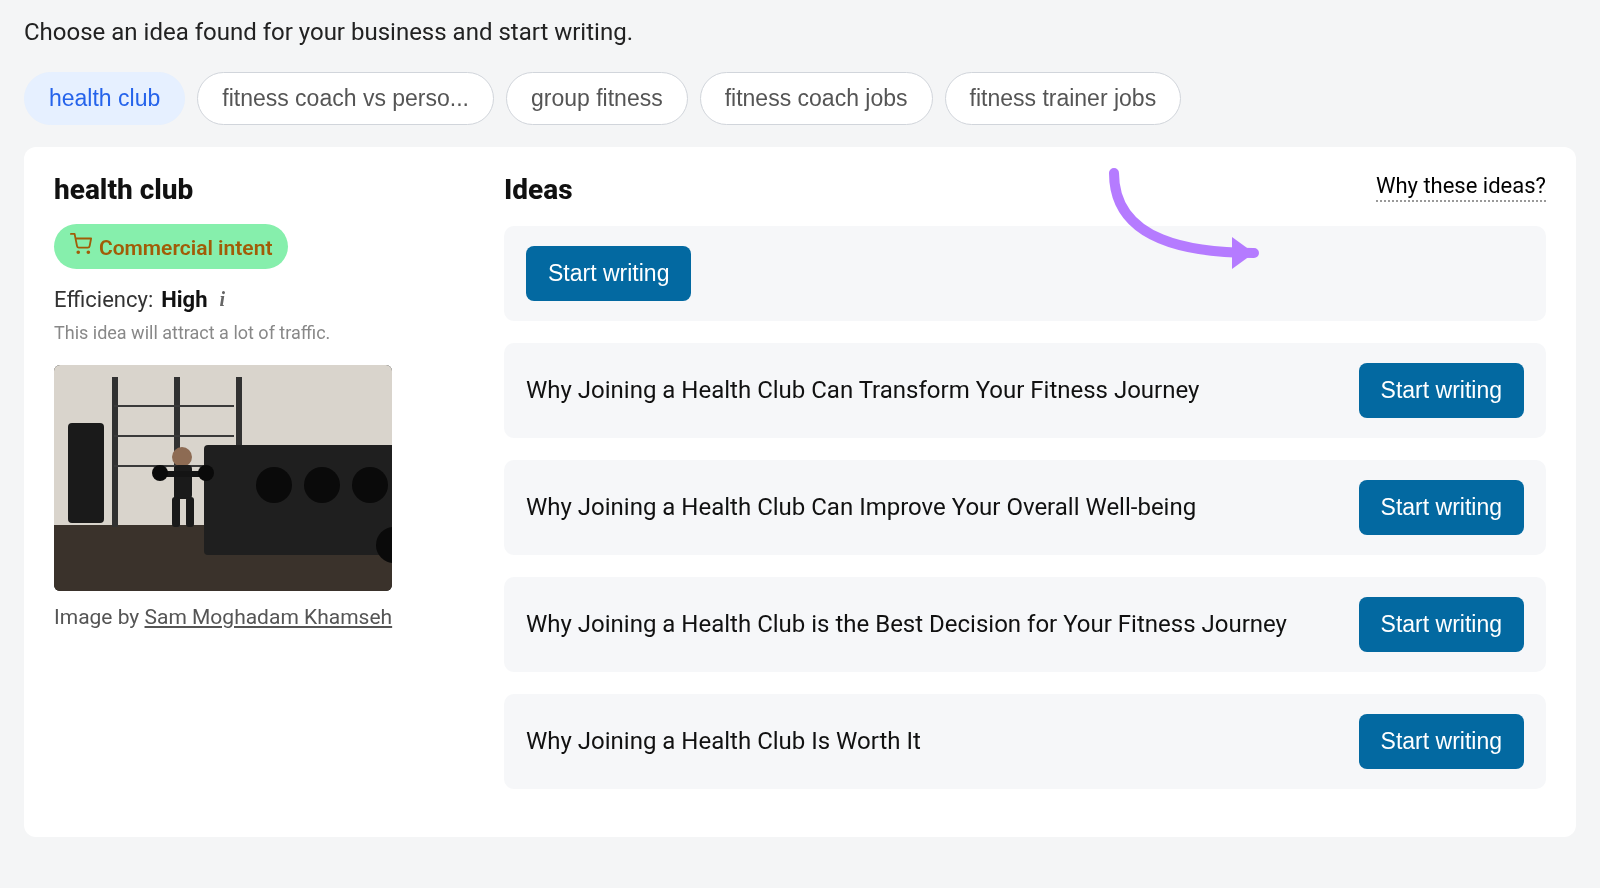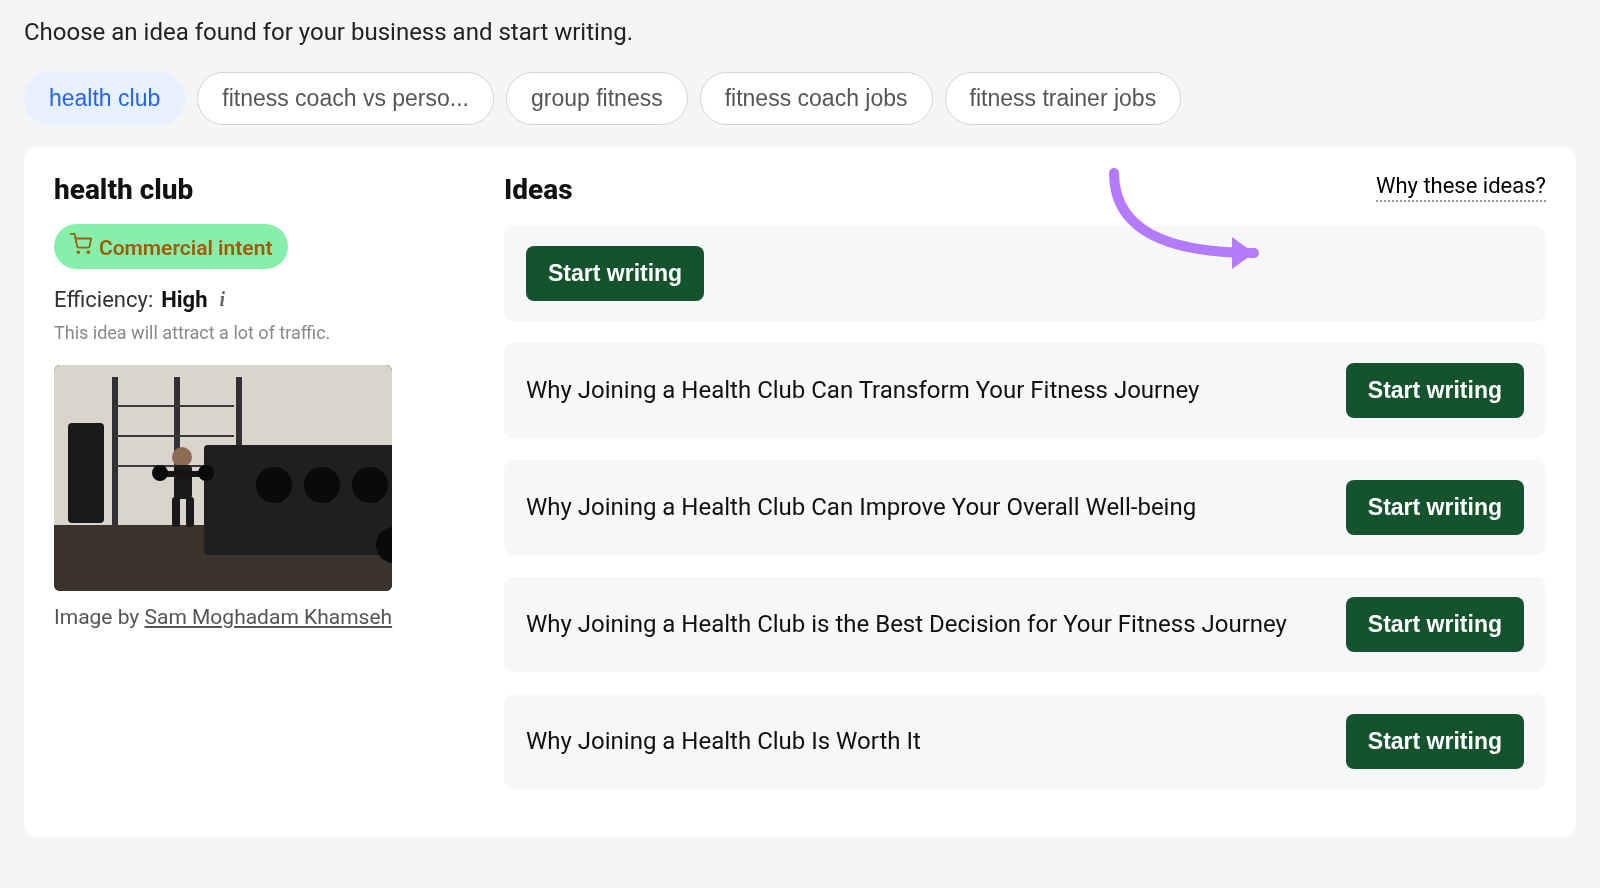--- a/index.html
+++ b/index.html
@@ -122,27 +122,27 @@
   gap: 24px;
   margin-bottom: 22px;
 }
 .idea-text {
   font-size: 24px;
   color: #111;
   line-height: 1.55;
   flex: 1;
 }
 .start-btn {
-  background: #14532d;
+  background: #0369a1;
   color: #fff;
   border: none;
   border-radius: 8px;
   padding: 14px 22px;
   font-size: 23px;
-  font-weight: 700;
+  font-weight: 400;
   cursor: pointer;
   white-space: nowrap;
 }
 .arrow-annot {
   position: absolute;
   left: 590px;
   top: -20px;
   width: 200px;
   height: 140px;
   pointer-events: none;

